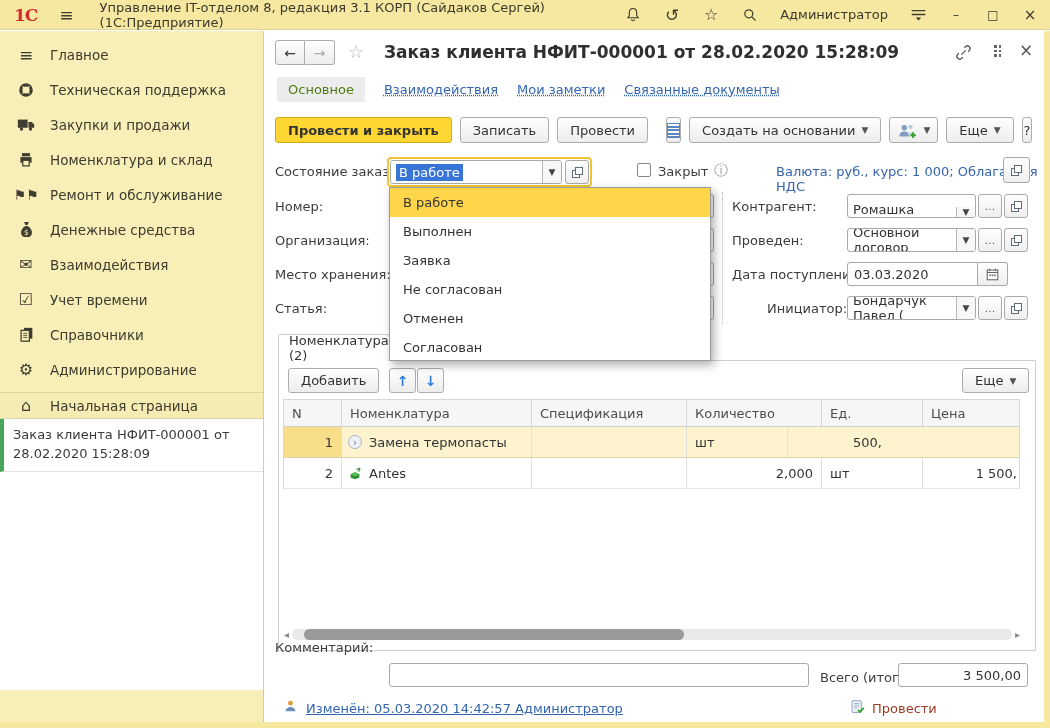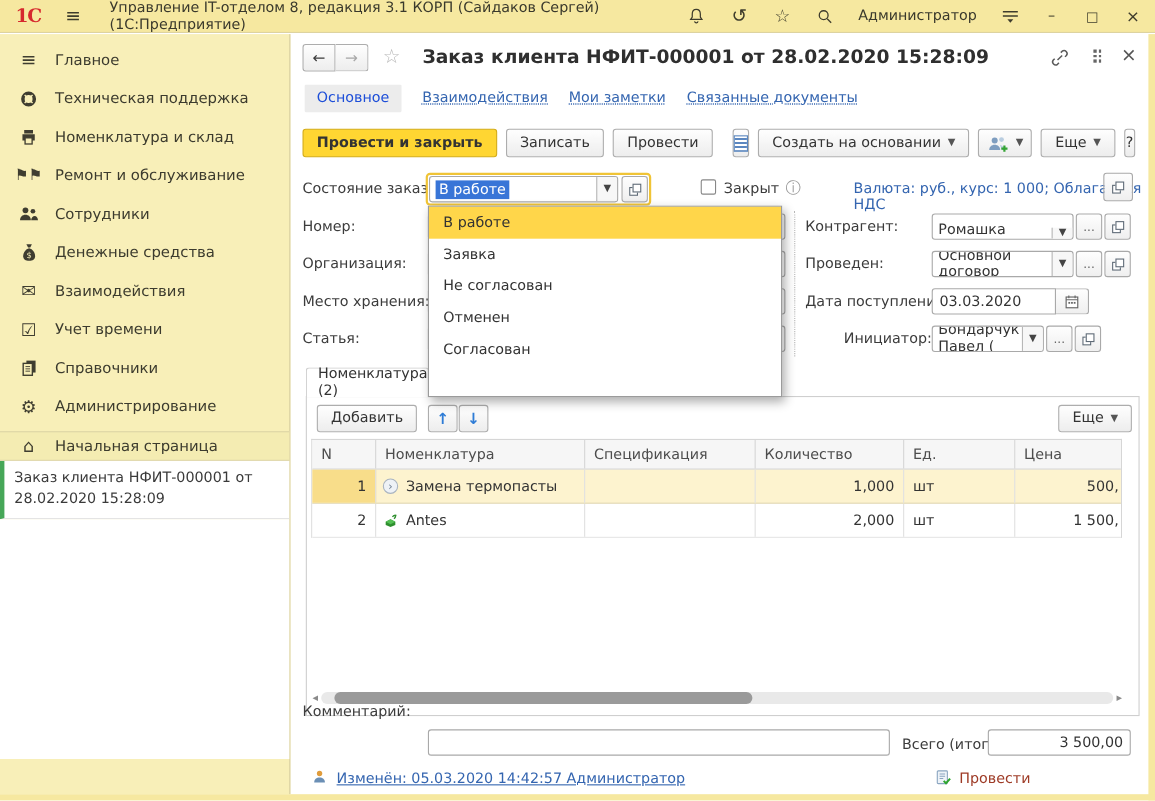--- a/index.html
+++ b/index.html
@@ -120,42 +120,42 @@
         <span class="side-ico svgico">
           <svg width="16" height="16" viewBox="0 0 20 20">
               <circle cx="10" cy="10" r="6.5" stroke="#3f3d30" stroke-width="4" fill="none"></circle>
               <path d="M5.5 5.5l9 9M14.5 5.5l-9 9" stroke="#f8efb8" stroke-width="1.6"></path>
             </svg>
         </span>
         <span class="side-label">Техническая поддержка</span>
       </div>
       <div class="side-item">
         <span class="side-ico svgico">
+          <svg width="18" height="15" viewBox="0 0 22 16" fill="#3f3d30">
+              <path d="M1 2h12v10H1z"></path>
+              <path d="M14 5h4l3 3v4h-7z"></path>
+              <circle cx="5.5" cy="13.5" r="2"></circle>
+              <circle cx="16.5" cy="13.5" r="2"></circle>
+            </svg>
+        </span>
+        <span class="side-label">Закупки и продажи</span>
+      </div>
+      <div class="side-item">
+        <span class="side-ico svgico">
           <svg width="16" height="17" viewBox="0 0 20 20">
               <path fill="#3f3d30" d="M5 2h10v4H5z"></path>
               <path fill="#3f3d30" d="M3 7h14v7H3z"></path>
               <rect x="6" y="11" width="8" height="7" fill="#f8efb8" stroke="#3f3d30" stroke-width="1.5"></rect>
             </svg>
         </span>
         <span class="side-label">Номенклатура и склад</span>
       </div>
       <div class="side-item">
         <span class="side-ico" style="font-size:14px;">⚑⚑</span>
         <span class="side-label">Ремонт и обслуживание</span>
-      </div>
-      <div class="side-item">
-        <span class="side-ico svgico">
-          <svg width="18" height="15" viewBox="0 0 22 18" fill="#3f3d30">
-              <circle cx="7.5" cy="5" r="3.2"></circle>
-              <path d="M1.5 16c0-3.6 2.6-6 6-6s6 2.4 6 6z"></path>
-              <circle cx="15.8" cy="6" r="2.6"></circle>
-              <path d="M13.8 16c.3-2.8 1.8-4.8 4-4.8 2 0 3.4 1.9 3.6 4.8z"></path>
-            </svg>
-        </span>
-        <span class="side-label">Сотрудники</span>
       </div>
       <div class="side-item">
         <span class="side-ico svgico">
           <svg width="15" height="17" viewBox="0 0 18 20">
               <path fill="#3f3d30" d="M6 1h6l-1.8 3.6h-2.4z"></path>
               <path fill="#3f3d30" d="M9 5.5c-4 1-6.5 4.8-6.5 8.6 0 3.4 2.6 5 6.5 5s6.5-1.6 6.5-5c0-3.8-2.5-7.6-6.5-8.6z"></path>
               <text x="9" y="16.5" font-size="9" fill="#f8efb8" text-anchor="middle">$</text>
             </svg>
         </span>
         <span class="side-label">Денежные средства</span>
@@ -208,21 +208,21 @@
       <i></i>
       <i></i>
       <i></i>
       <i></i>
       <i></i>
       <i></i>
     </span>
   <span class="abs" style="left:1019px; top:40px; font-size:17px; color:#555;">×</span>
 
   <div class="abs" style="left:277px; top:77px; display:flex; align-items:center; gap:19px;">
-    <span style="background:#ececec; border-radius:1px; padding:5px 11px; color:#1d4ed8;">Основное</span>
+    <span style="background:#ececec; border-radius:1px; padding:5px 11px; color:#4d7c0f;">Основное</span>
     <span class="link" style="text-decoration:underline dotted;">Взаимодействия</span>
     <span class="link" style="text-decoration:underline dotted;">Мои заметки</span>
     <span class="link" style="text-decoration:underline dotted;">Связанные документы</span>
   </div>
 
   <div class="abs" style="left:275px; top:117px; width:757px; display:flex; align-items:center; gap:8px;">
     <span class="btn btn-primary">Провести и закрыть</span>
     <span class="btn">Записать</span>
     <span class="btn">Провести</span>
     <span class="btn" style="width:30px; padding:0; margin-left:10px;">
@@ -305,37 +305,37 @@
           <span style="font-size:9px; color:#444;">▼</span>
         </span>
     </span>
     <span class="mini-btn" style="font-size:11px; color:#666;">...</span>
     <span class="mini-btn">
         <span class="ico-open"></span>
       </span>
   </div>
   <span class="abs lbl" style="left:732px; top:267px;">Дата поступления:</span>
   <div class="abs" style="left:847px; top:262px; display:flex;">
-    <span class="field" style="width:113px; border-radius:3px 0 0 3px;">03.03.2020</span>
+    <span class="field" style="width:131px; border-radius:3px 0 0 3px;">03.03.2020</span>
     <span class="mini-btn" style="width:30px; border-left:none; border-radius:0 3px 3px 0;">
       <span class="svgico">
         <svg width="13" height="13" viewBox="0 0 16 16">
             <rect x="1.5" y="2.5" width="13" height="12" fill="#fff" stroke="#666" stroke-width="1.3"></rect>
             <path d="M1.5 5.5h13" stroke="#666" stroke-width="1.3"></path>
             <path d="M4.5 0.8v3M11.5 0.8v3" stroke="#666" stroke-width="1.3"></path>
             <rect x="4" y="8" width="2" height="2" fill="#666"></rect>
             <rect x="7" y="8" width="2" height="2" fill="#666"></rect>
             <rect x="10" y="8" width="2" height="2" fill="#666"></rect>
           </svg>
       </span>
     </span>
   </div>
   <span class="abs lbl" style="left:767px; top:301px;">Инициатор:</span>
   <div class="abs" style="left:847px; top:296px; display:flex; gap:2px;">
-    <span class="combo" style="width:102px; height:24px;">
+    <span class="combo" style="width:129px; height:24px;">
       <span class="combo-text">Бондарчук Павел (</span>
       <span class="combo-btn">
           <span style="font-size:9px; color:#444;">▼</span>
         </span>
     </span>
     <span class="mini-btn" style="font-size:11px; color:#666;">...</span>
     <span class="mini-btn">
         <span class="ico-open"></span>
       </span>
   </div>
@@ -360,21 +360,20 @@
       <span class="cell" style="width:101px;">Ед.</span>
       <span class="cell" style="width:96px; border-right:none;">Цена</span>
     </div>
     <div style="display:flex; height:31px; background:#fdf3cf; border-bottom:1px solid #ddd3ab;">
       <span class="cell num" style="width:58px; background:#f8dd8a;">1</span>
       <span class="cell" style="width:190px; padding-left:6px; gap:7px;">
         <span style="flex:none; width:14px; height:14px; border-radius:50%; border:1px solid #a9b4c0; background:#eef2f6; color:#6b7d8f; font-size:10px; display:inline-flex; align-items:center; justify-content:center;">›</span>
         <span>Замена термопасты</span>
       </span>
       <span class="cell" style="width:155px;"></span>
-      <span class="cell num" style="width:135px;">1,000</span>
       <span class="cell" style="width:101px;">шт</span>
       <span class="cell num" style="width:96px; border-right:none; padding-right:2px;">500,</span>
     </div>
     <div style="display:flex; height:31px; background:#fff; border-bottom:1px solid #e6e6e6;">
       <span class="cell num" style="width:58px;">2</span>
       <span class="cell" style="width:190px; padding-left:6px; gap:7px;">
         <span class="svgico" style="flex:none;">
           <svg width="14" height="14" viewBox="0 0 16 16">
               <path d="M3 9.5L8 7l5 2.5V13l-5 2-5-2z" fill="#2f8f2f"></path>
               <path d="M3 9.5L8 7l5 2.5L8 12z" fill="#54c054"></path>
@@ -414,20 +413,21 @@
     <svg width="15" height="16" viewBox="0 0 18 18">
         <rect x="2.5" y="1.5" width="11" height="14" rx="1" fill="#eef3f8" stroke="#8aa5c0" stroke-width="1.2"></rect>
         <path d="M5 5h6M5 7.5h6M5 10h4" stroke="#8aa5c0" stroke-width="1.1"></path>
         <path d="M9.5 12.5l2.5 2.5 4.5-5" stroke="#2ea52e" stroke-width="2.2" fill="none"></path>
       </svg>
   </span>
   <span class="abs" style="left:872px; top:701px; color:#9e3b26;">Провести</span>
 
   <div class="abs dd">
     <div class="dd-item selected">В работе</div>
+    <div class="dd-item">Выполнен</div>
     <div class="dd-item">Заявка</div>
     <div class="dd-item">Не согласован</div>
     <div class="dd-item">Отменен</div>
     <div class="dd-item">Согласован</div>
   </div>
 
   <div class="abs frame" style="left:1044px; top:31px; width:6px; height:697px;"></div>
   <div class="abs frame" style="left:0; top:722px; width:1050px; height:6px;"></div>
 </div>
 

